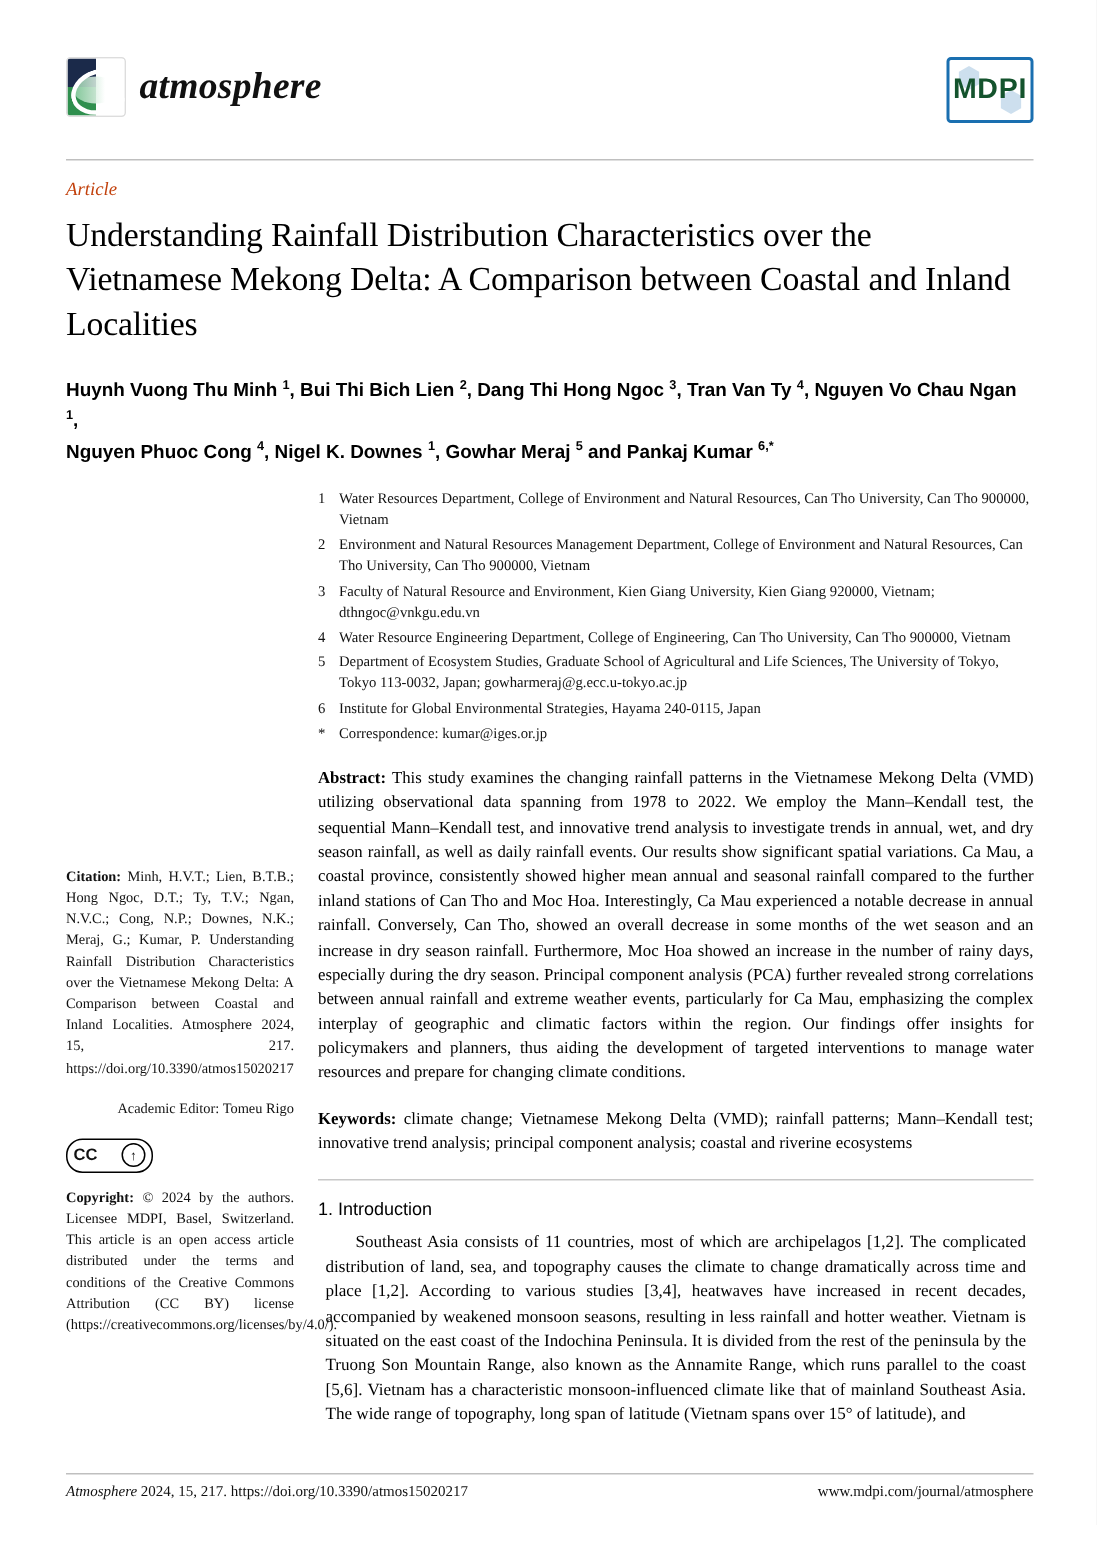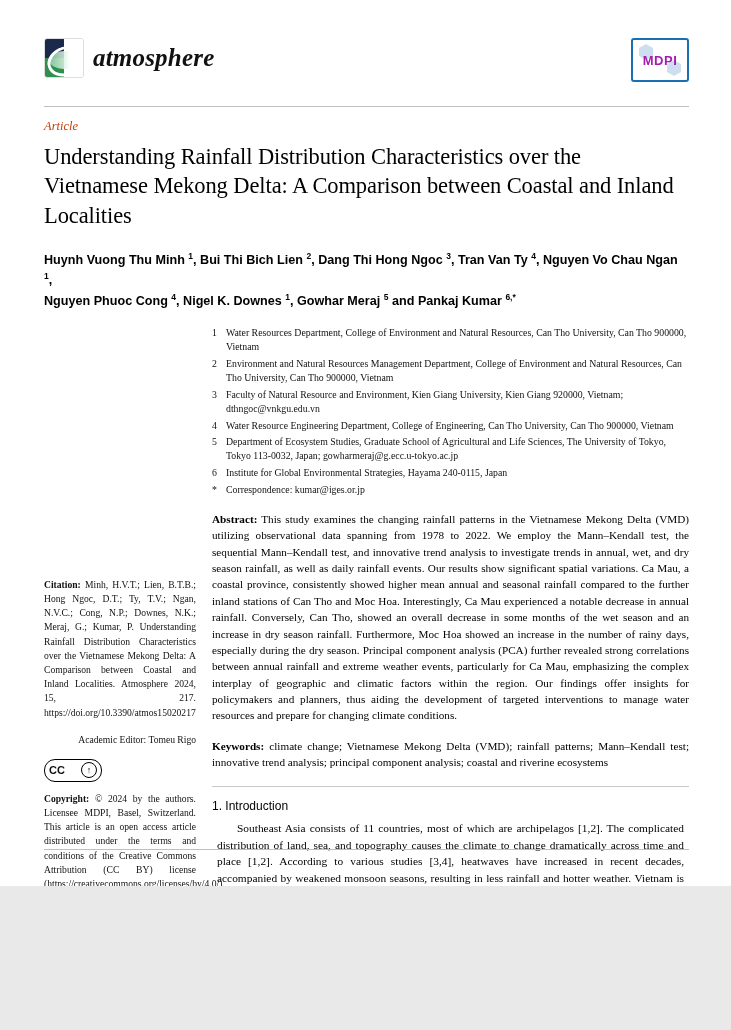--- a/index.html
+++ b/index.html
@@ -9,21 +9,21 @@
   body {
     width: 731px;
     height: 1030px;
     background: #e9e9e9;
     font-family: "Liberation Serif", serif;
     color: #000;
   }
   .page {
     position: relative;
     width: 731px;
-    height: 886px;
+    height: 1030px;
     background: #ffffff;
     box-sizing: border-box;
     overflow: hidden;
   }
   .page-inner {
     position: absolute;
     left: 44px;
     top: 38px;
     width: 645px;
     height: 955px;
@@ -100,22 +100,22 @@
     position: absolute;
     right: 6px; bottom: 4px;
     width: 14px; height: 16px;
     background: #1a6fb0;
     clip-path: polygon(50% 0, 100% 25%, 100% 75%, 50% 100%, 0 75%, 0 25%);
     opacity: .22;
   }
   .mdpi-logo span {
     font-family: "Liberation Sans", sans-serif;
     font-weight: 700;
-    font-size: 13px;
-    color: #a21caf;
+    font-size: 19px;
+    color: #14532d;
     letter-spacing: .5px;
     position: relative;
     z-index: 2;
   }
   .rule {
     border: 0;
     border-top: 1px solid #bfbfbf;
     margin: 6px 0 12px 0;
   }
   
@@ -356,14 +356,18 @@
         <hr class="hr-thin">
 
         <div class="section-head">1. Introduction</div>
         <p class="body-text">Southeast Asia consists of 11 countries, most of which are archipelagos [1,2]. The complicated distribution of land, sea, and topography causes the climate to change dramatically across time and place [1,2]. According to various studies [3,4], heatwaves have increased in recent decades, accompanied by weakened monsoon seasons, resulting in less rainfall and hotter weather. Vietnam is situated on the east coast of the Indochina Peninsula. It is divided from the rest of the peninsula by the Truong Son Mountain Range, also known as the Annamite Range, which runs parallel to the coast [5,6]. Vietnam has a characteristic monsoon-influenced climate like that of mainland Southeast Asia. The wide range of topography, long span of latitude (Vietnam spans over 15° of latitude), and</p>
       </div>
     </div>
   </div>
 
   <div class="footer">
     <hr class="footer-rule">
+    <div class="footer-row">
+      <div><i>Atmosphere</i><span> 2024, 15, 217. https://doi.org/10.3390/atmos15020217</span></div>
+      <div>www.mdpi.com/journal/atmosphere</div>
+    </div>
   </div>
 </div>
 
 </body></html>

